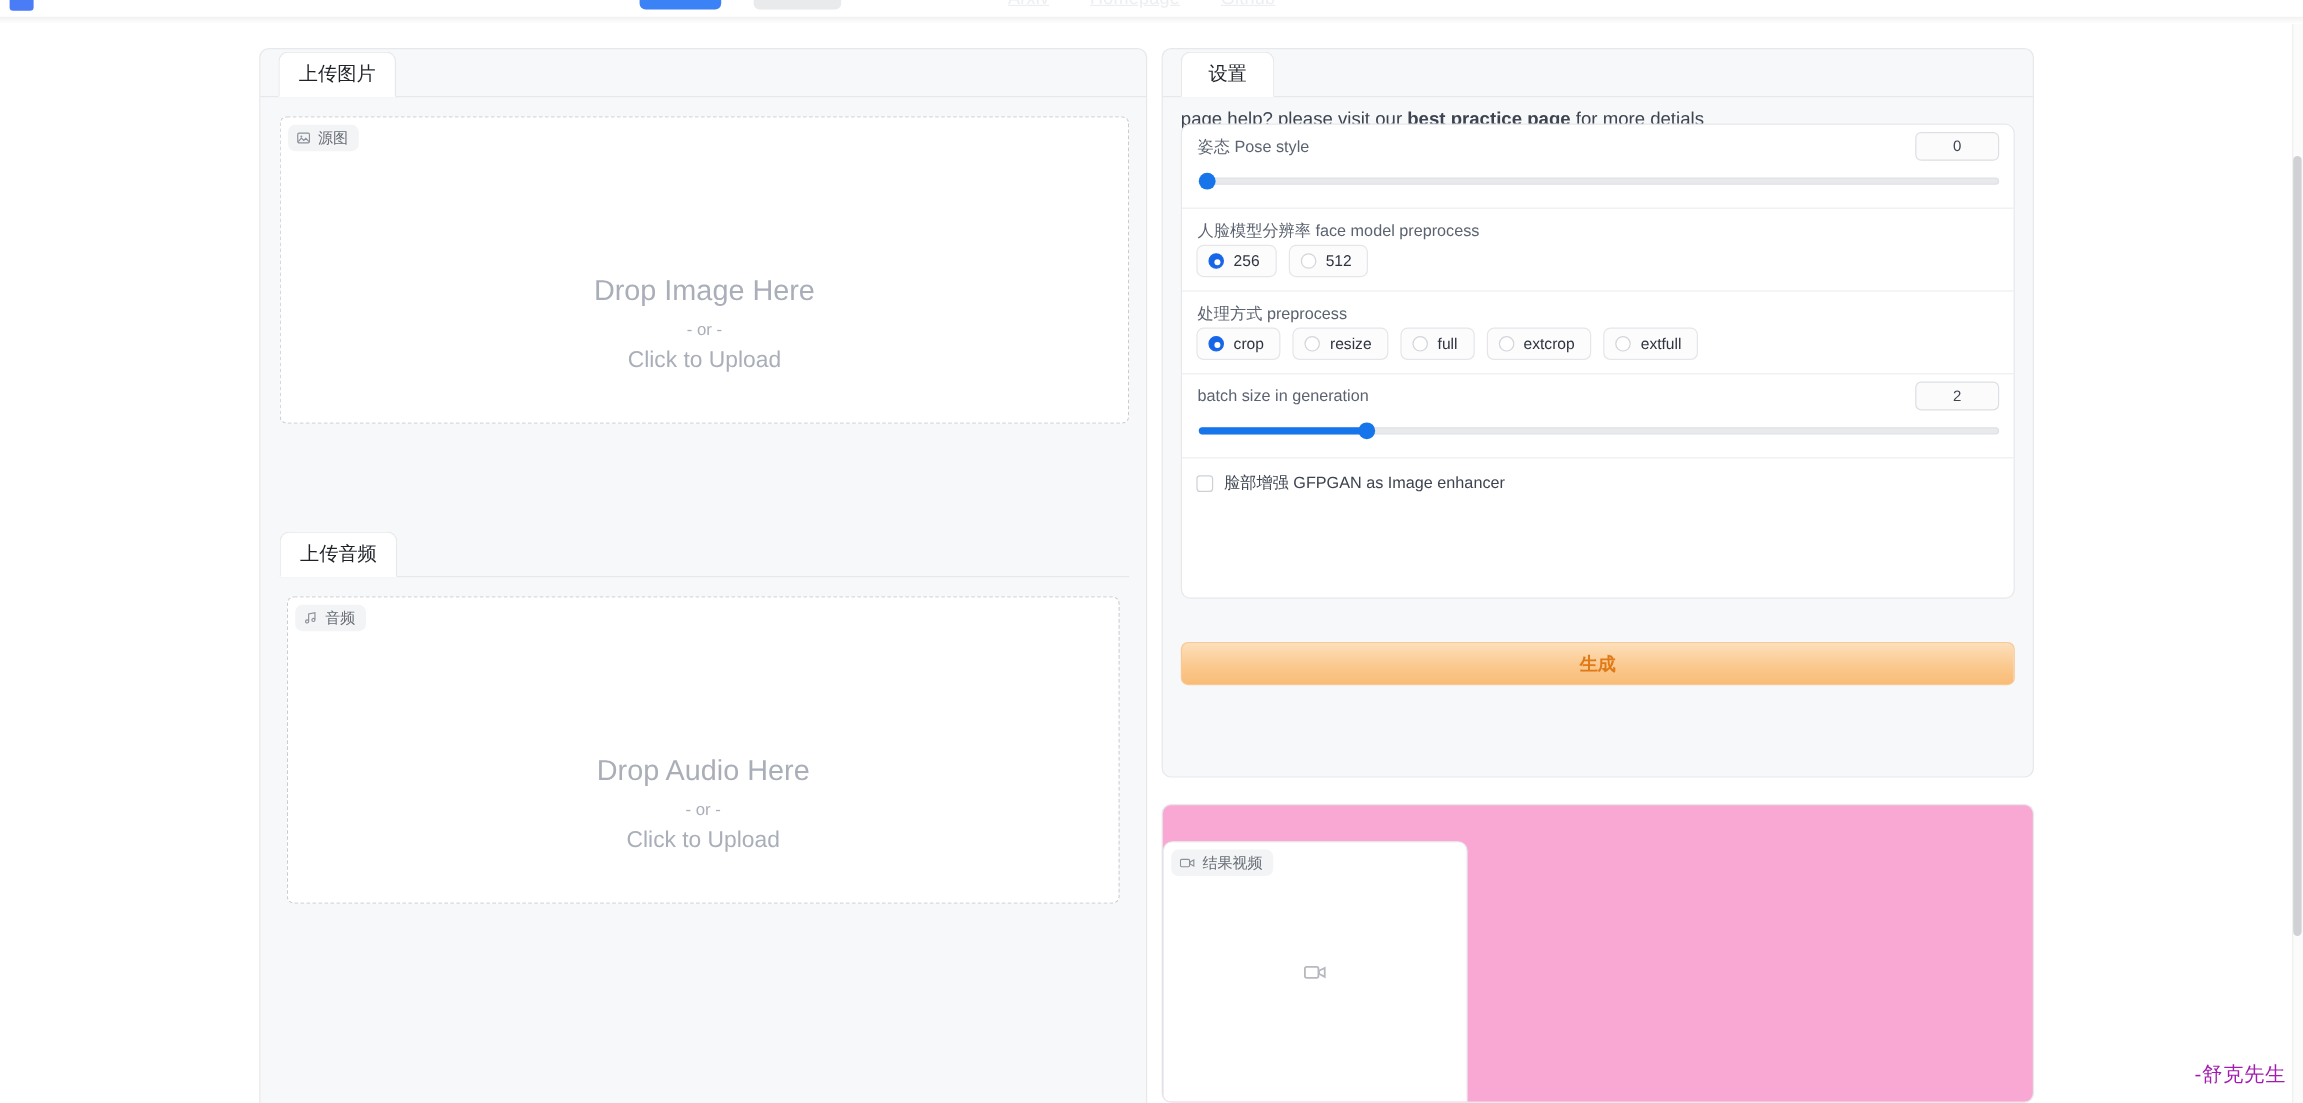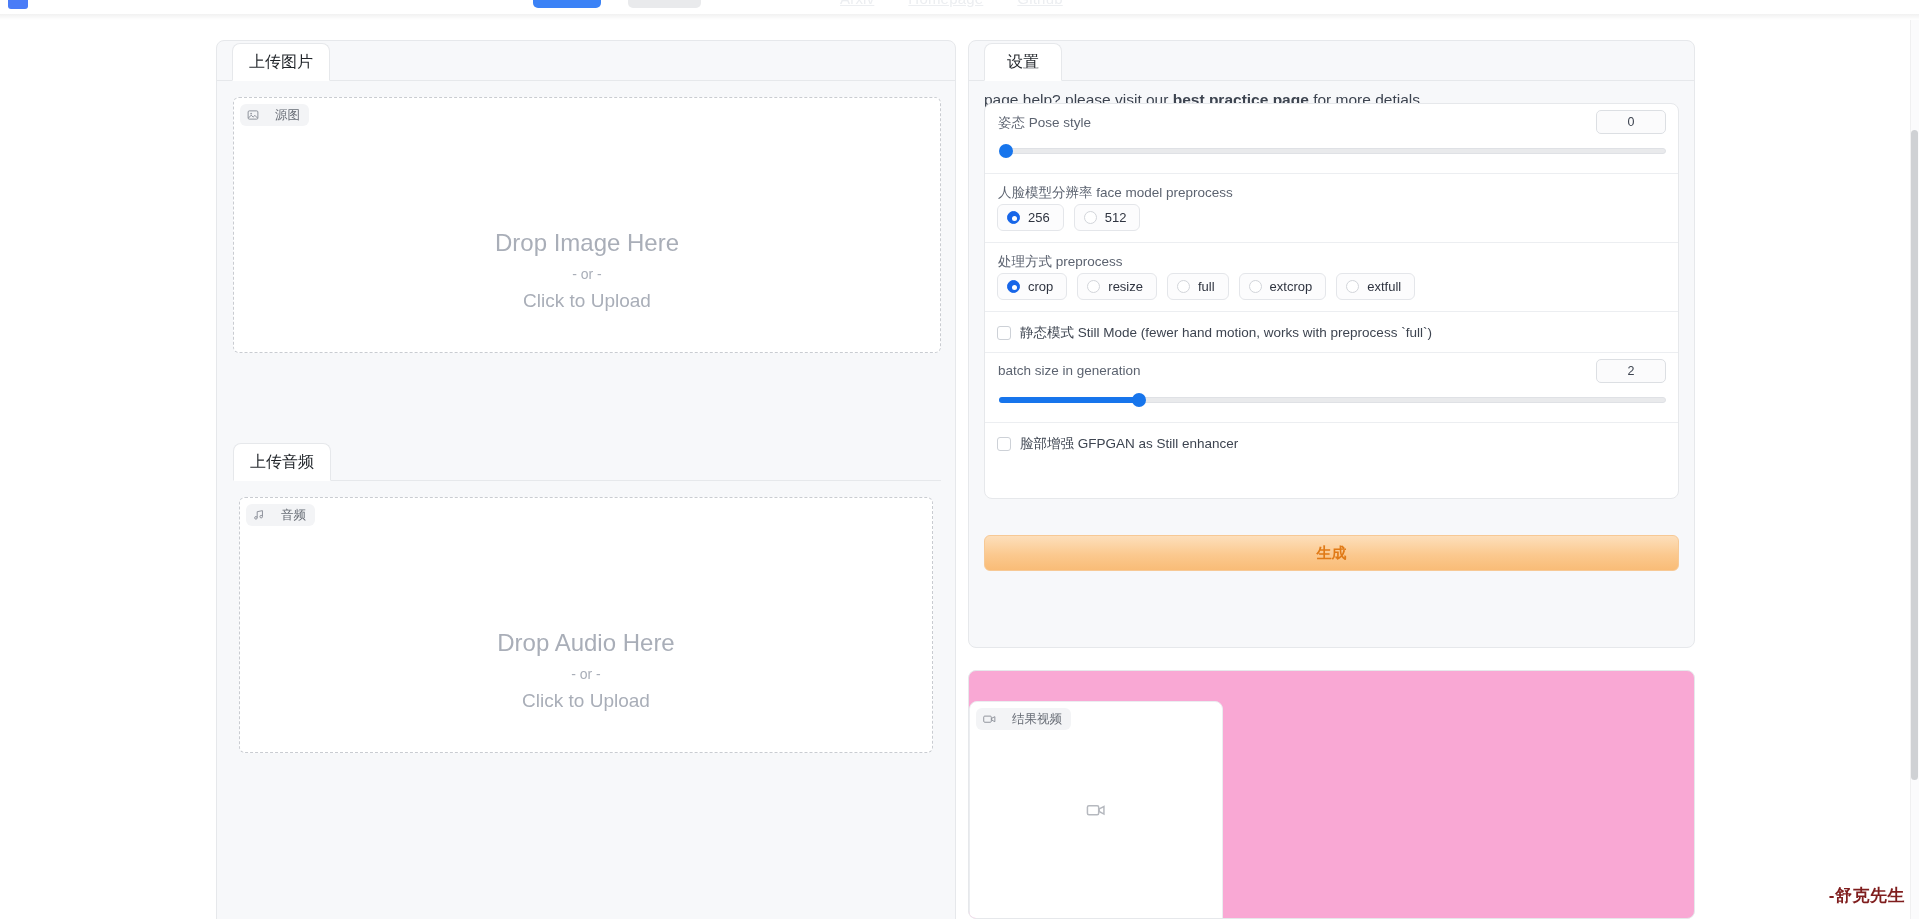--- a/index.html
+++ b/index.html
@@ -63,21 +63,21 @@
   .dropzone {
     position: absolute;
     background: #ffffff;
     border: 1px dashed #c9ccd1;
     border-radius: 6px;
   }
   .chip {
     position: absolute; left: 6px; top: 6px;
     height: 22px; padding: 0 9px 0 7px;
     background: #f3f4f6; border-radius: 6px;
-    display: flex; align-items: center; gap: 16px;
+    display: flex; align-items: center; gap: 6px;
     font-size: 12.5px; color: #676c75; white-space: nowrap;
   }
   .chip svg { display: block; }
   .drop-text {
     position: absolute; left: 0; right: 0;
     text-align: center; color: #a9aeb8; line-height: 1.62;
   }
   .drop-text .l1 { font-size: 24px; margin-top: 44px; }
   .drop-text .l2 { font-size: 14px; }
   .drop-text .l3 { font-size: 19px; }
@@ -186,21 +186,21 @@
     position: absolute; right: 0; top: 20px; width: 9px; height: 899px;
     background: #fbfbfc; border-left: 1px solid #f0f0f1;
   }
   #scrollthumb {
     position: absolute; right: 1px; top: 110px; width: 7px; height: 650px;
     background: #cfd1d4; border-radius: 4px;
   }
 
   #watermark {
     position: absolute; right: 14px; bottom: 12px;
-    font-size: 17px; font-weight: 700; color: #7f1d1d; letter-spacing: .5px;
+    font-size: 17px; font-weight: 400; color: #a21caf; letter-spacing: .5px;
   }
 </style>
 </head>
 <body>
 
 <div id="top-bar">
   <div class="logo-sq"></div>
   <div class="tab-pill-active"></div>
   <div class="tab-pill-idle"></div>
   <div class="toplinks">
@@ -313,41 +313,35 @@
               <span class="dot"></span>
               <span>extcrop</span>
             </div>
             <div class="radio">
               <span class="dot"></span>
               <span>extfull</span>
             </div>
           </div>
       </div>
 
-      <div class="row" style="height:41px;">
-        <div class="checkrow" style="height:41px;">
-          <span class="cbox"></span>
-          <span class="lbl">静态模式 Still Mode (fewer hand motion, works with preprocess `full`)</span>
-        </div>
-      </div>
 
       <div class="row" style="height:70px;">
         <div class="row-label">batch size in generation</div>
         <div class="numbox">2</div>
         <div class="slider">
           <div class="track"></div>
           <div class="fill" id="batch-fill" style="width: 21%;"></div>
           <div class="knob" id="batch-knob" style="left: 21%;"></div>
         </div>
       </div>
 
       <div class="row" style="height:41px;">
         <div class="checkrow" style="height:41px;">
           <span class="cbox"></span>
-          <span class="lbl">脸部增强 GFPGAN as Still enhancer</span>
+          <span class="lbl">脸部增强 GFPGAN as Image enhancer</span>
         </div>
       </div>
     </div>
 
     <div id="generate-button" style="top:494px;">生成</div>
   </div>
 
   <div id="result-panel" style="left:968px; top:650px; width:727px; height:249px;">
     <div id="result-box" style="left:0px; top:30px; width:254px; height:300px;">
       <div class="chip">

